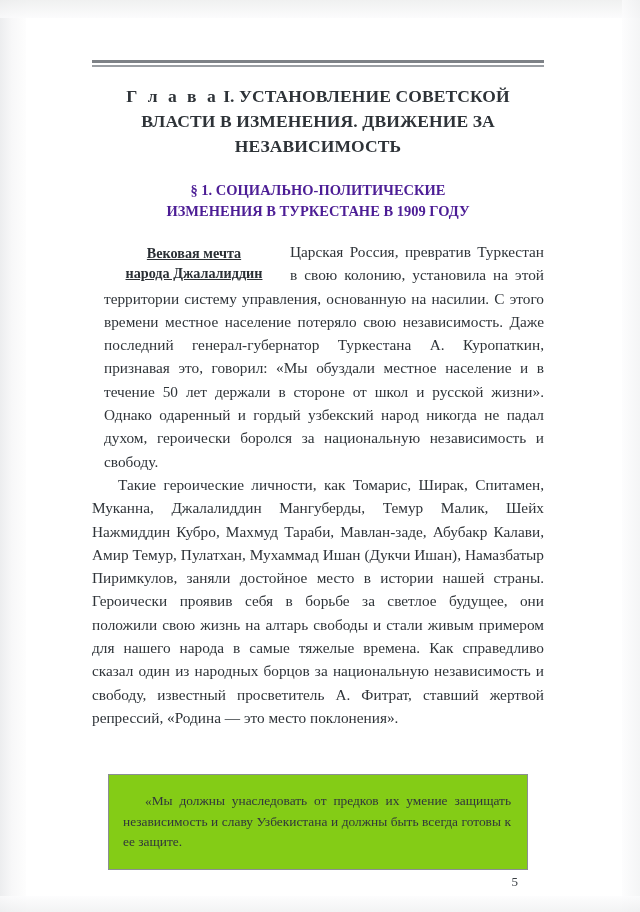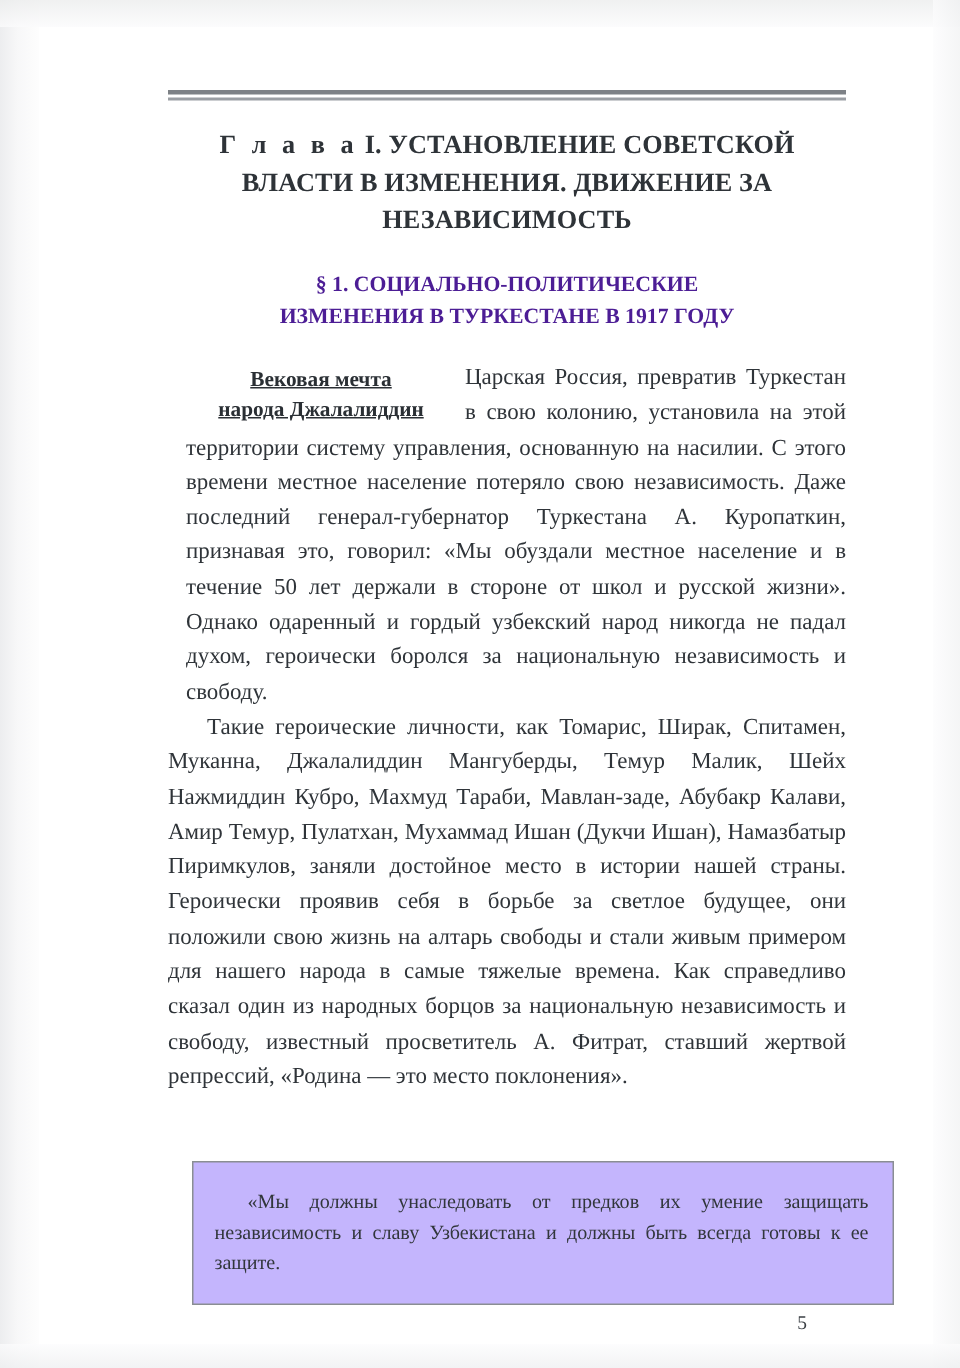--- a/index.html
+++ b/index.html
@@ -49,21 +49,21 @@
     position: absolute;
     right: 0; top: 0;
     width: 18px; height: 912px;
     background: linear-gradient(to left, #f0f1f2 0%, #fcfcfd 100%);
     opacity: .7;
   }
 
   
   .content {
     position: absolute;
-    left: 112px;
+    left: 92px;
     top: 0;
     width: 452px;
     height: 912px;
   }
 
   
   .rule-wrap {
     position: absolute;
     left: 0;
     top: 60px;
@@ -146,23 +146,23 @@
   p.para.first {
     text-indent: 0;
     margin-left: 12px;
   }
 
   
   .quote-box {
     position: absolute;
     left: 16px;
     top: 774px;
-    width: 468px;
+    width: 420px;
     border: 1.2px solid #8a8e93;
-    background: #c4b5fd;
+    background: #84cc16;
     padding: 16px 16px 16px 14px;
     box-sizing: border-box;
   }
   .quote-text {
     margin: 0;
     font-size: 13.4px;
     line-height: 20.5px;
     color: #31363b;
     text-align: justify;
     text-indent: 22px;
@@ -199,21 +199,21 @@
 
   <div class="chapter-title">
     <span class="spaced">Г л а в а</span>
     <span>I. УСТАНОВЛЕНИЕ СОВЕТСКОЙ</span><br>
     <span>ВЛАСТИ В ИЗМЕНЕНИЯ. ДВИЖЕНИЕ ЗА</span><br>
     <span>НЕЗАВИСИМОСТЬ</span>
   </div>
 
   <div class="section-title">
     <span>§ 1. СОЦИАЛЬНО-ПОЛИТИЧЕСКИЕ</span><br>
-    <span>ИЗМЕНЕНИЯ В ТУРКЕСТАНЕ В 1917 ГОДУ</span>
+    <span>ИЗМЕНЕНИЯ В ТУРКЕСТАНЕ В 1909 ГОДУ</span>
   </div>
 
   <div class="body-block">
     <div class="sidenote">
       <span>Вековая мечта</span><br>
       <span>народа Джалалиддин</span>
     </div>
     <p class="para first">Царская Россия, превратив Туркестан в свою колонию, установила на этой территории систему управления, основанную на насилии. С этого времени местное население потеряло свою независимость. Даже последний генерал-губернатор Туркестана А. Куропаткин, признавая это, говорил: «Мы обуздали местное население и в течение 50 лет держали в стороне от школ и русской жизни». Однако одаренный и гордый узбекский народ никогда не падал духом, героически боролся за национальную независимость и свободу.</p>
     <p class="para">Такие героические личности, как Томарис, Ширак, Спитамен, Муканна, Джалалиддин Мангуберды, Темур Малик, Шейх Нажмиддин Кубро, Махмуд Тараби, Мавлан-заде, Абубакр Калави, Амир Темур, Пулатхан, Мухаммад Ишан (Дукчи Ишан), Намазбатыр Пиримкулов, заняли достойное место в истории нашей страны. Героически проявив себя в борьбе за светлое будущее, они положили свою жизнь на алтарь свободы и стали живым примером для нашего народа в самые тяжелые времена. Как справедливо сказал один из народных борцов за национальную независимость и свободу, известный просветитель А. Фитрат, ставший жертвой репрессий, «Родина — это место поклонения».</p>
   </div>

